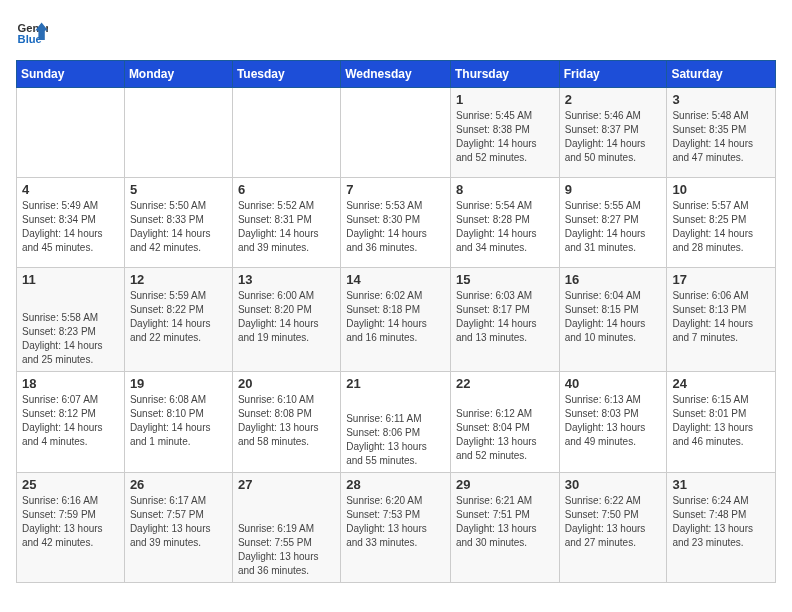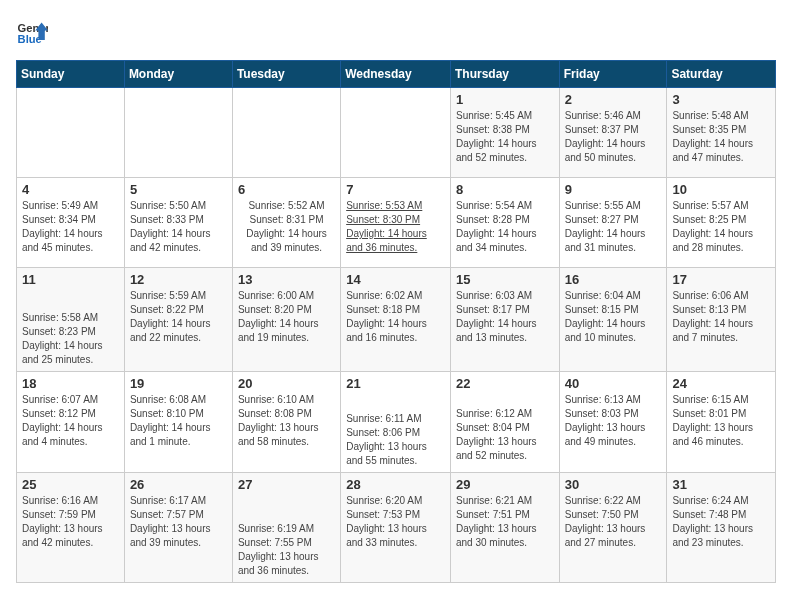--- a/index.html
+++ b/index.html
@@ -43,21 +43,21 @@
     .location {
       font-size: 16px;
       color: #555;
     }
     .calendar {
       width: 100%;
       border-collapse: collapse;
       font-size: 11px;
     }
     .calendar thead tr th {
-      background-color: #0c4a6e;
+      background-color: #1d4ed8;
       color: #fff;
       padding: 6px 4px;
       text-align: left;
       font-size: 12px;
       font-weight: bold;
       border: 1px solid #1a5a9a;
     }
     .calendar tbody tr td {
       border: 1px solid #ccc;
       padding: 4px 5px;
@@ -160,28 +160,28 @@
         </td>
         <td>
           <span class="day-number">5</span>
           <div class="day-info" style="white-space: pre-line;">Sunrise: 5:50 AM
 Sunset: 8:33 PM
 Daylight: 14 hours
 and 42 minutes.</div>
         </td>
         <td>
           <span class="day-number">6</span>
-          <div class="day-info" style="white-space: pre-line; text-align: center;">Sunrise: 5:52 AM
+          <div class="day-info" style="white-space: pre-line;">Sunrise: 5:52 AM
 Sunset: 8:31 PM
 Daylight: 14 hours
 and 39 minutes.</div>
         </td>
         <td>
           <span class="day-number">7</span>
-          <div class="day-info" style="white-space: pre-line; text-decoration: underline;">Sunrise: 5:53 AM
+          <div class="day-info" style="white-space: pre-line;">Sunrise: 5:53 AM
 Sunset: 8:30 PM
 Daylight: 14 hours
 and 36 minutes.</div>
         </td>
         <td>
           <span class="day-number">8</span>
           <div class="day-info" style="white-space: pre-line;">Sunrise: 5:54 AM
 Sunset: 8:28 PM
 Daylight: 14 hours
 and 34 minutes.</div>

